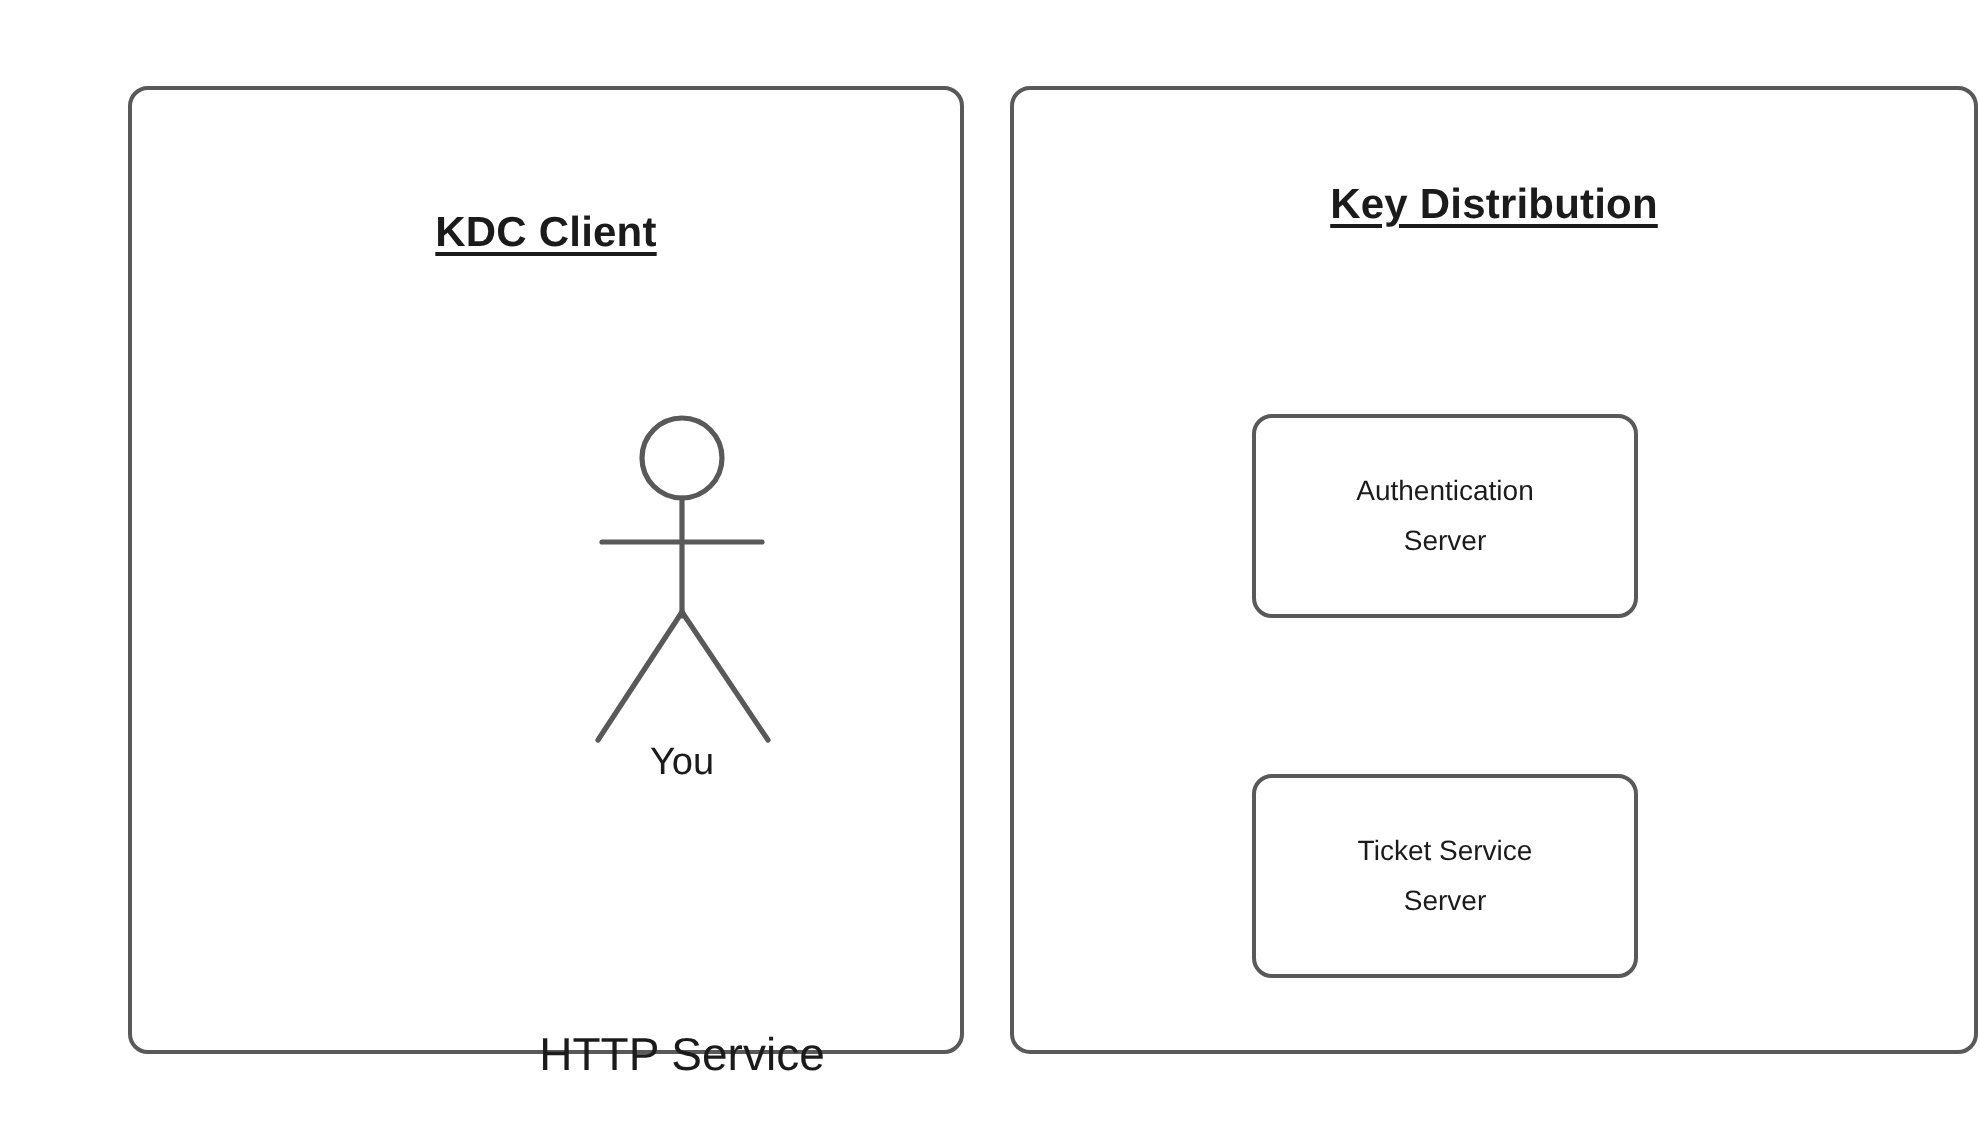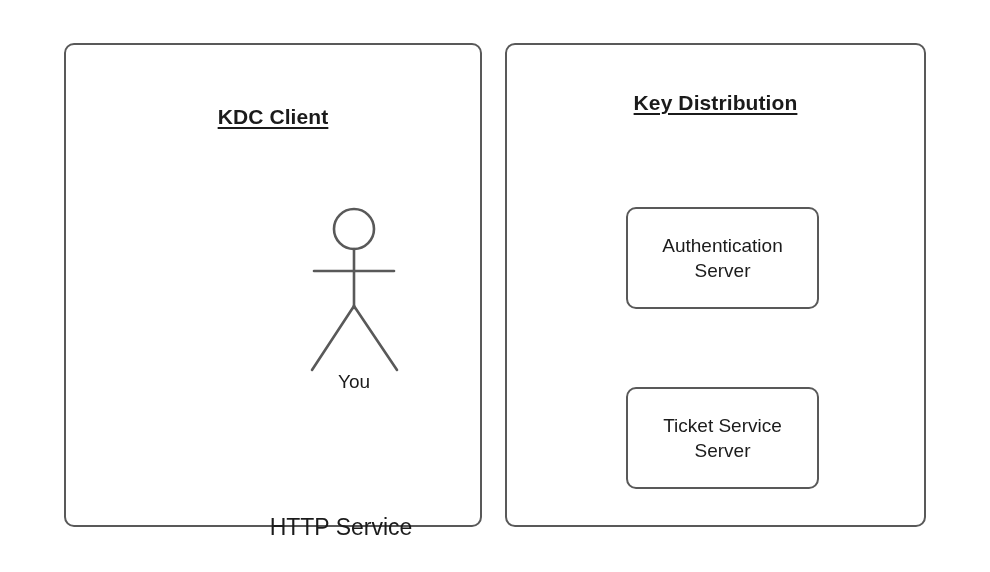--- a/index.html
+++ b/index.html
@@ -31,21 +31,21 @@
   }
   #panel-client {
     left: 64px;
     top: 43px;
     width: 418px;
     height: 484px;
   }
   #panel-kdc {
     left: 505px;
     top: 43px;
-    width: 421px;
+    width: 484px;
     height: 484px;
   }
 
   .panel-title {
     position: absolute;
     left: 0;
     right: 0;
     text-align: center;
     font-size: 21px;
     font-weight: bold;
@@ -54,21 +54,21 @@
     text-underline-offset: 3px;
     line-height: 27px;
     letter-spacing: 0.1px;
   }
   #panel-client .panel-title { top: 58px; }
   #panel-kdc .panel-title { top: 44px; }
 
   
   .actor {
     position: absolute;
-    left: 223px;
+    left: 210px;
     top: 155px;
     width: 130px;
     height: 200px;
   }
   .actor svg { display: block; }
 
   .actor-label {
     position: absolute;
     left: 0;
     right: 0;
@@ -125,21 +125,21 @@
     width: 193px;
     height: 102px;
   }
   #server-tgs {
     left: 119px;
     top: 342px;
     width: 193px;
     height: 102px;
   }
   .server-label {
-    font-size: 19px;
+    font-size: 14px;
     color: #1b1b1b;
     line-height: 25px;
     white-space: pre-line;
     padding: 0 8px;
   }
 </style>
 </head>
 <body>
 
 <div class="canvas">

